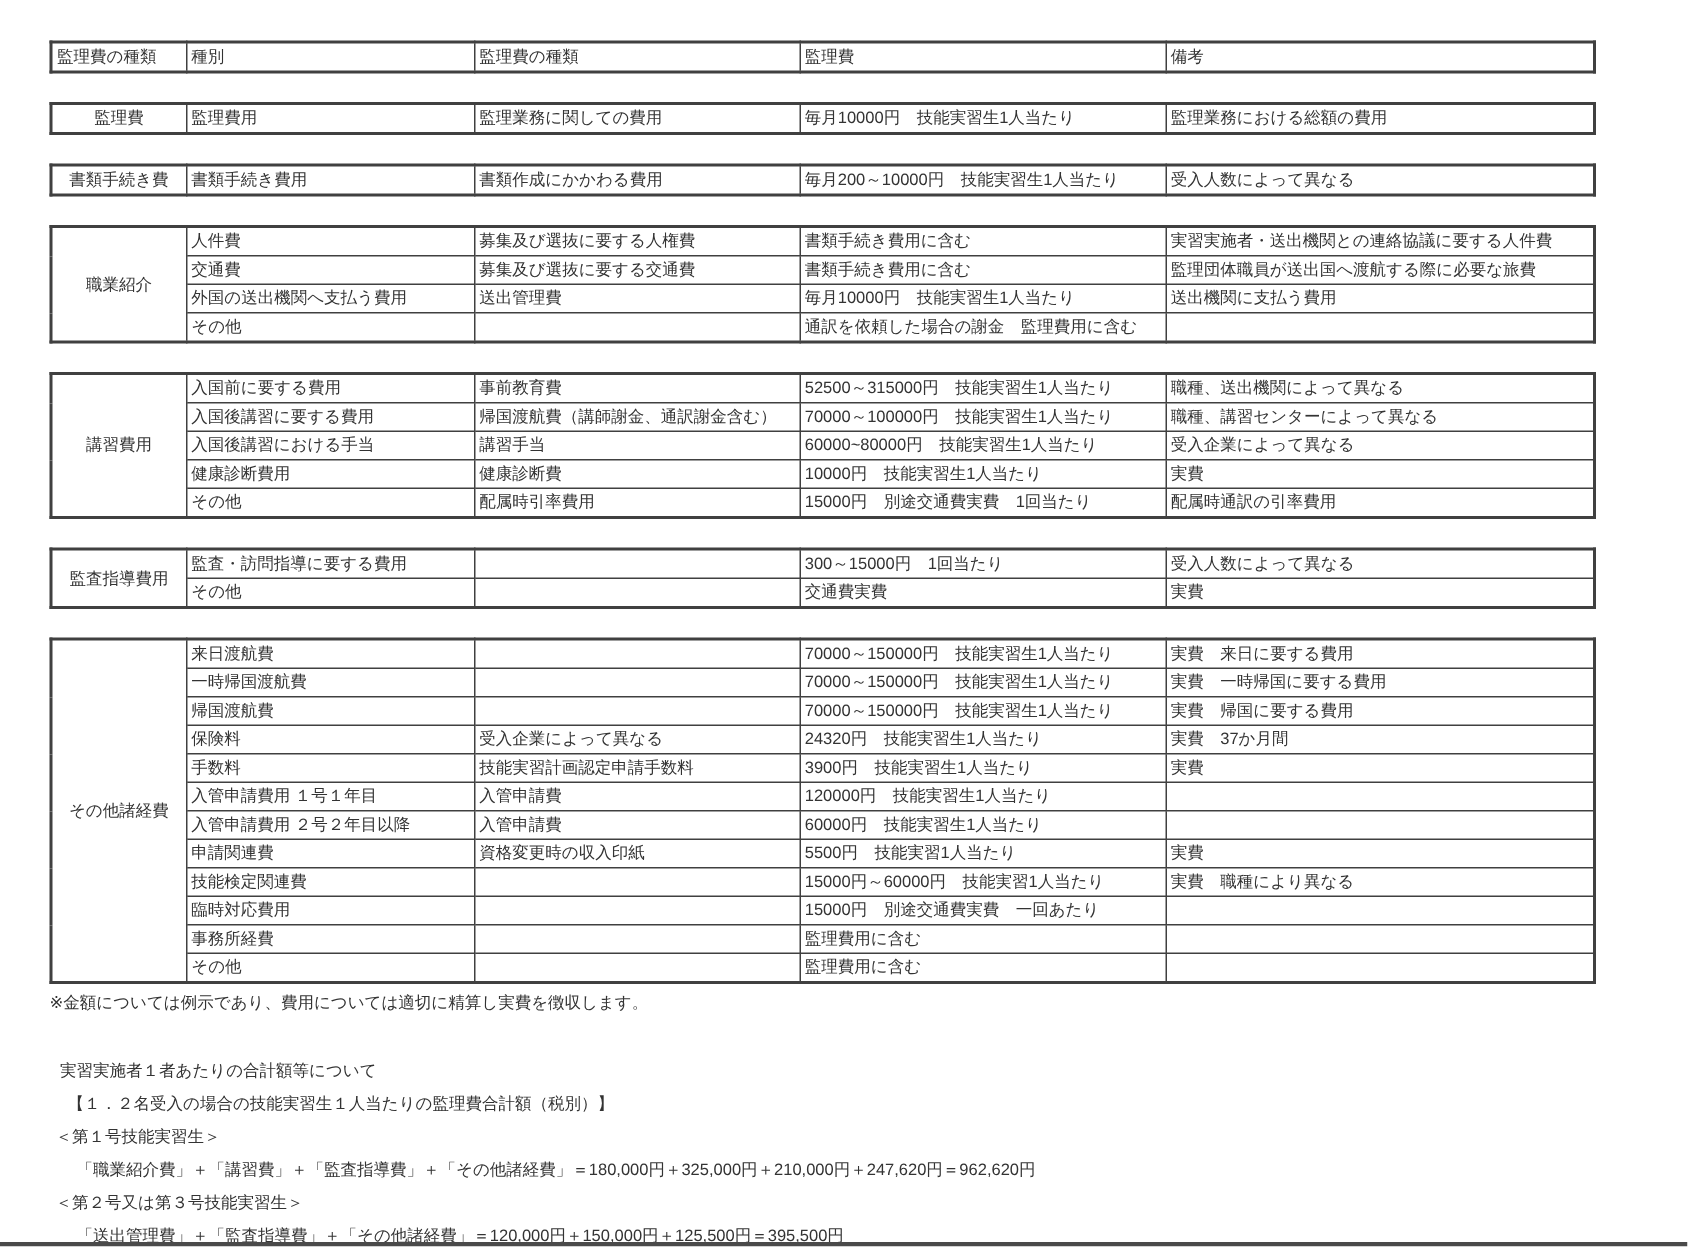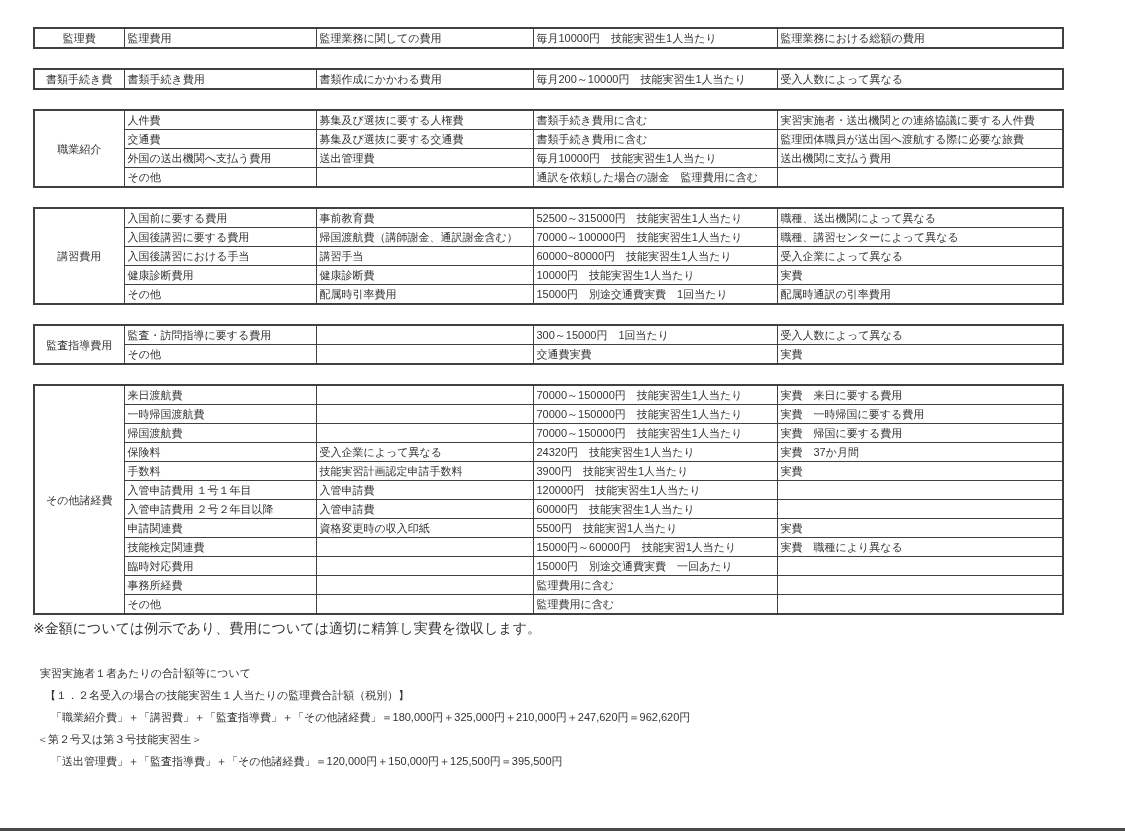--- a/index.html
+++ b/index.html
@@ -13,21 +13,21 @@
     border-collapse:collapse; table-layout:fixed; width:1029px;
     margin:0 0 19px 0; border:2px solid #404040;
   }
   td {
     border:1px solid #404040; height:18px; padding:0 3px;
     font-size:11px; line-height:18px; white-space:nowrap; overflow:hidden;
     vertical-align:middle;
   }
   td.cat { text-align:center; }
   #tables table:last-child { margin-bottom:6px; }
-  .note { font-size:14px; line-height:14px; }
+  .note { font-size:11px; line-height:14px; }
   .footer { margin-top:27px; }
   .fl { font-size:11px; height:22px; line-height:22px; white-space:nowrap; }
   .i4  { padding-left:4px; }
   .i7  { padding-left:7px; }
   .i12 { padding-left:12px; }
   .i18 { padding-left:18px; }
   .bottom-bar {
     position:absolute; left:0; bottom:0; width:1125px; height:3px;
     background:#4a4a4a;
   }
@@ -40,20 +40,38 @@
       <table>
         <colgroup>
           <col style="width: 90px;">
           <col style="width: 192px;">
           <col style="width: 217px;">
           <col style="width: 244px;">
           <col style="width: 286px;">
         </colgroup>
         <tbody>
           <tr>
+            <td>監理費の種類</td>
+            <td>種別</td>
+            <td>監理費の種類</td>
+            <td>監理費</td>
+            <td>備考</td>
+          </tr>
+        </tbody>
+      </table>
+      <table>
+        <colgroup>
+          <col style="width: 90px;">
+          <col style="width: 192px;">
+          <col style="width: 217px;">
+          <col style="width: 244px;">
+          <col style="width: 286px;">
+        </colgroup>
+        <tbody>
+          <tr>
             <td rowspan="1" class="cat">監理費</td>
             <td>監理費用</td>
             <td>監理業務に関しての費用</td>
             <td>毎月10000円　技能実習生1人当たり</td>
             <td>監理業務における総額の費用</td>
           </tr>
         </tbody>
       </table>
       <table>
         <colgroup>
@@ -259,19 +277,20 @@
           </tr>
         </tbody>
       </table>
     </div>
 
   <div class="note">※金額については例示であり、費用については適切に精算し実費を徴収します。</div>
 
   <div class="footer">
     <div class="fl i7">実習実施者１者あたりの合計額等について</div>
     <div class="fl i12">【１．２名受入の場合の技能実習生１人当たりの監理費合計額（税別）】</div>
+    <div class="fl i4">＜第１号技能実習生＞</div>
     <div class="fl i18">「職業紹介費」＋「講習費」＋「監査指導費」＋「その他諸経費」＝180,000円＋325,000円＋210,000円＋247,620円＝962,620円</div>
     <div class="fl i4">＜第２号又は第３号技能実習生＞</div>
     <div class="fl i18">「送出管理費」＋「監査指導費」＋「その他諸経費」＝120,000円＋150,000円＋125,500円＝395,500円</div>
   </div>
 </div>
 
 <div class="bottom-bar"></div>
 
 </body></html>

